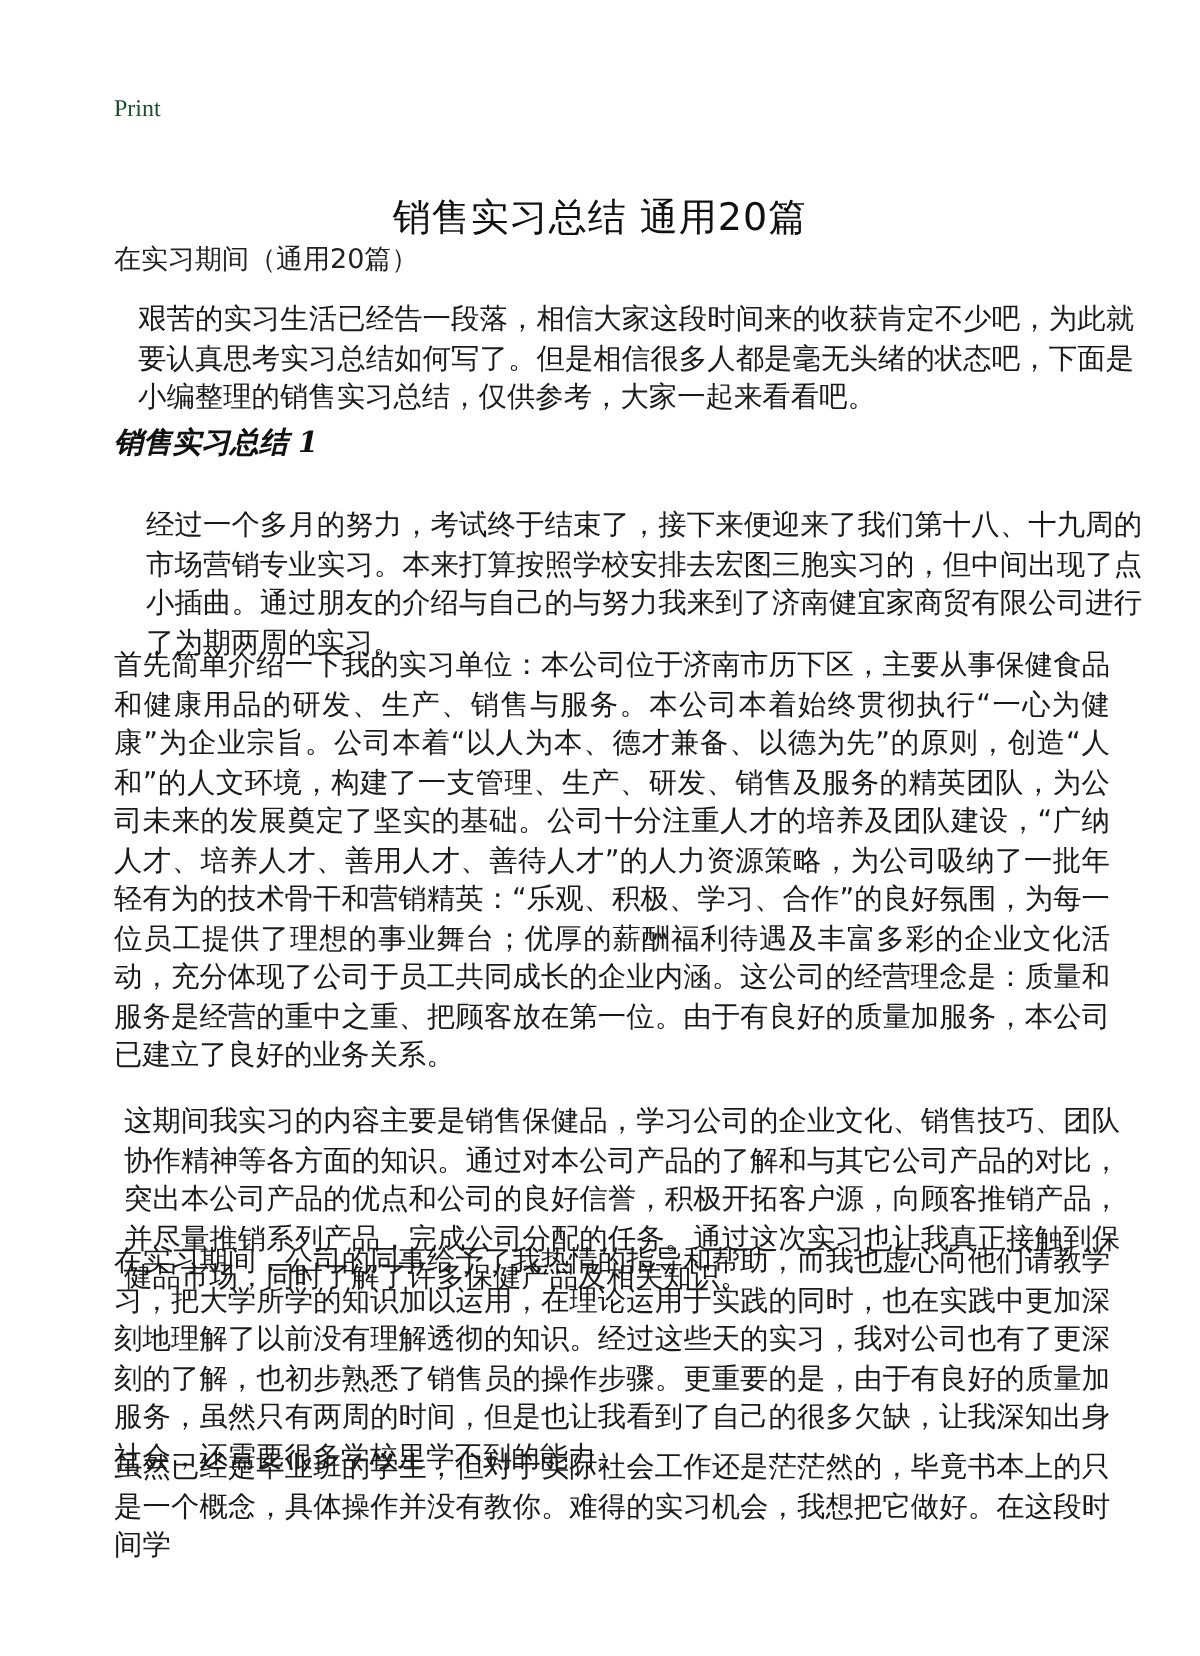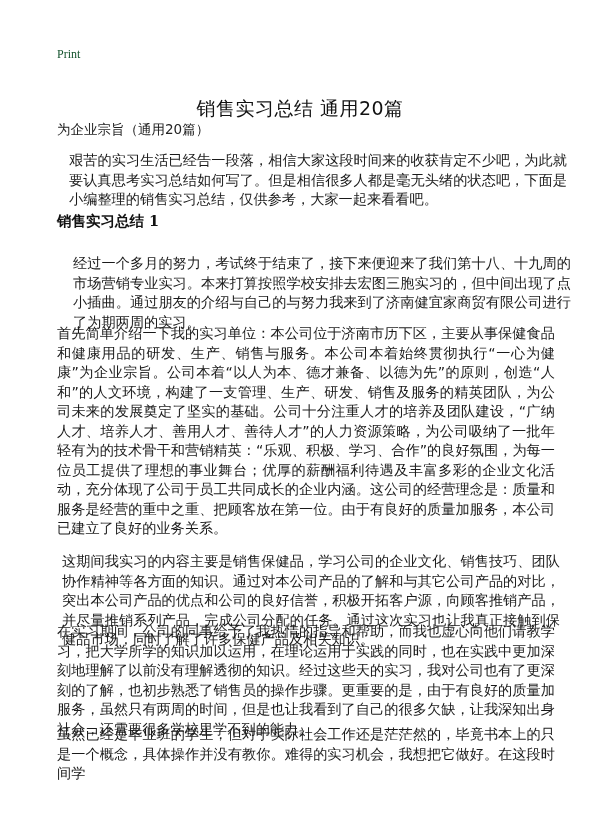--- a/index.html
+++ b/index.html
@@ -33,25 +33,25 @@
       font-size: 14.5px; font-weight: bold; color: #111;
     }
   </style>
 </head>
 <body>
 
 <div class="print-label">Print</div>
 
 <h1 class="doc-title">销售实习总结 通用20篇</h1>
 
-<div class="subtitle">为企业宗旨（通用20篇）</div>
+<div class="subtitle">在实习期间（通用20篇）</div>
 
 <p class="para" style="top:139px;margin:12px;">艰苦的实习生活已经告一段落，相信大家这段时间来的收获肯定不少吧，为此就要认真思考实习总结如何写了。但是相信很多人都是毫无头绪的状态吧，下面是小编整理的销售实习总结，仅供参考，大家一起来看看吧。</p>
 
-<h2 class="section-heading" style="margin:0;">销售实习总结 1</h2>
+<h2 class="section-heading" style="margin:0;font-style:italic;">销售实习总结 1</h2>
 
 <p class="para" style="top:238px;margin:16px;">经过一个多月的努力，考试终于结束了，接下来便迎来了我们第十八、十九周的市场营销专业实习。本来打算按照学校安排去宏图三胞实习的，但中间出现了点小插曲。通过朋友的介绍与自己的与努力我来到了济南健宜家商贸有限公司进行了为期两周的实习。</p>
 
 <p class="para" style="top:324px;margin:0;">首先简单介绍一下我的实习单位：本公司位于济南市历下区，主要从事保健食品和健康用品的研发、生产、销售与服务。本公司本着始终贯彻执行“一心为健康”为企业宗旨。公司本着“以人为本、德才兼备、以德为先”的原则，创造“人和”的人文环境，构建了一支管理、生产、研发、销售及服务的精英团队，为公司未来的发展奠定了坚实的基础。公司十分注重人才的培养及团队建设，“广纳人才、培养人才、善用人才、善待人才”的人力资源策略，为公司吸纳了一批年轻有为的技术骨干和营销精英：“乐观、积极、学习、合作”的良好氛围，为每一位员工提供了理想的事业舞台；优厚的薪酬福利待遇及丰富多彩的企业文化活动，充分体现了公司于员工共同成长的企业内涵。这公司的经营理念是：质量和服务是经营的重中之重、把顾客放在第一位。由于有良好的质量加服务，本公司已建立了良好的业务关系。</p>
 
 <p class="para" style="top:547px;margin:5px;">这期间我实习的内容主要是销售保健品，学习公司的企业文化、销售技巧、团队协作精神等各方面的知识。通过对本公司产品的了解和与其它公司产品的对比，突出本公司产品的优点和公司的良好信誉，积极开拓客户源，向顾客推销产品，并尽量推销系列产品，完成公司分配的任务。通过这次实习也让我真正接触到保健品市场，同时了解了许多保健产品及相关知识。</p>
 
 <p class="para" style="top:622px;margin:0;">在实习期间，公司的同事给予了我热情的指导和帮助，而我也虚心向他们请教学习，把大学所学的知识加以运用，在理论运用于实践的同时，也在实践中更加深刻地理解了以前没有理解透彻的知识。经过这些天的实习，我对公司也有了更深刻的了解，也初步熟悉了销售员的操作步骤。更重要的是，由于有良好的质量加服务，虽然只有两周的时间，但是也让我看到了自己的很多欠缺，让我深知出身社会，还需要很多学校里学不到的能力。</p>
 
 <p class="para" style="top:725px;margin:0;">虽然已经是毕业班的学生，但对于实际社会工作还是茫茫然的，毕竟书本上的只是一个概念，具体操作并没有教你。难得的实习机会，我想把它做好。在这段时间学</p>

